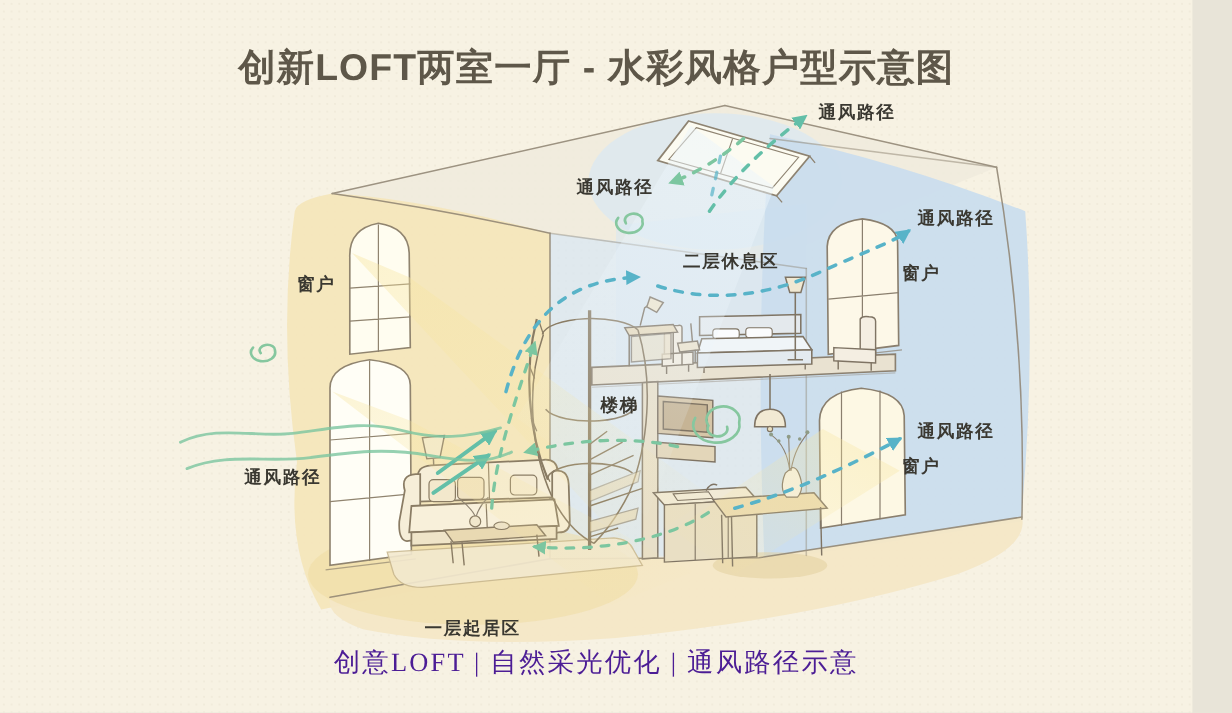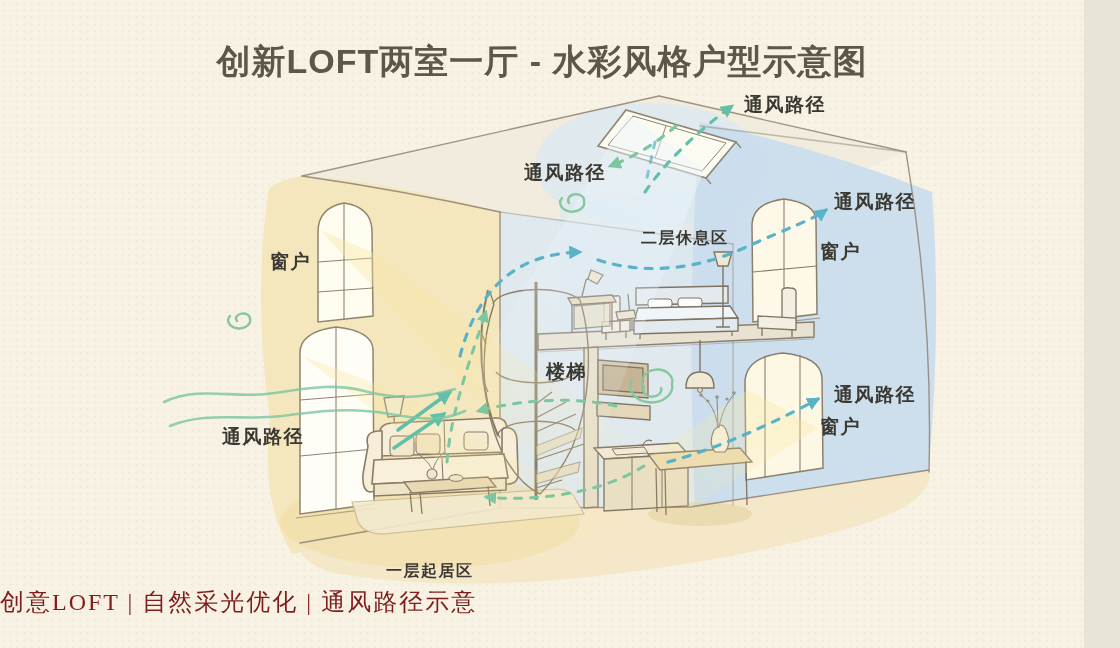--- a/index.html
+++ b/index.html
@@ -4,24 +4,24 @@
 <style>
   html,body{margin:0;padding:0;background:#e8e4d8;}
   .stage{position:relative;width:1084px;height:648px;background:#f7f2e3;overflow:hidden;
          font-family:"Liberation Serif","DejaVu Serif",serif;}
   .stage::before{content:"";position:absolute;inset:0;pointer-events:none;
          background-image:radial-gradient(rgba(120,100,60,0.05) 1px, transparent 1.3px);
          background-size:7px 7px;}
   .title{position:absolute;top:16px;left:0;right:0;text-align:center;
          font-family:"Liberation Sans","DejaVu Sans",sans-serif;font-weight:800;
          font-size:34px;color:#5e5749;letter-spacing:1px;}
-  .caption{position:absolute;top:586px;left:0;right:0;
-         font-size:24px;color:#7f1d1d;letter-spacing:2px;font-weight:500;}
+  .caption{position:absolute;top:586px;left:0;right:0;text-align:center;
+         font-size:24px;color:#4c1d95;letter-spacing:2px;font-weight:500;}
   .scene{position:absolute;left:0;top:0;width:1120px;height:648px;}
-  .lbl{position:absolute;font-size:19px;color:#3a3831;letter-spacing:1.5px;
+  .lbl{position:absolute;font-size:16px;color:#3a3831;letter-spacing:1.5px;
        font-weight:600;white-space:nowrap;}
   .lbl.big{font-size:16px;}
 </style>
 </head>
 <body>
 
 <div class="stage">
 
   <h1 class="title">创新LOFT两室一厅 - 水彩风格户型示意图</h1>
 
@@ -247,21 +247,21 @@
         <path d="M562,198 a12,9 0 1 0 22,3 a8,6 0 1 0 -15,2"></path>
         <path d="M230,316 a11,8 0 1 0 20,3 a7,5 0 1 0 -13,2"></path>
       </g>
     </g>
   </svg>
 
   <div class="lbl" style="left:744px;top:92px;">通风路径</div>
   <div class="lbl" style="left:524px;top:160px;">通风路径</div>
   <div class="lbl" style="left:834px;top:189px;">通风路径</div>
   <div class="lbl" style="left:820px;top:239px;">窗户</div>
-  <div class="lbl big" style="left:621px;top:228px;margin-left:20px;">二层休息区</div>
+  <div class="lbl big" style="left:621px;top:228px;">二层休息区</div>
   <div class="lbl" style="left:270px;top:249px;">窗户</div>
   <div class="lbl" style="left:546px;top:359px;text-align:center;">楼梯</div>
   <div class="lbl" style="left:834px;top:382px;">通风路径</div>
   <div class="lbl" style="left:820px;top:414px;">窗户</div>
   <div class="lbl" style="left:222px;top:424px;">通风路径</div>
   <div class="lbl big" style="left:386px;top:517px;margin-top:44px;">一层起居区</div>
 
   <div class="caption">创意LOFT | 自然采光优化 | 通风路径示意</div>
 </div>
 

